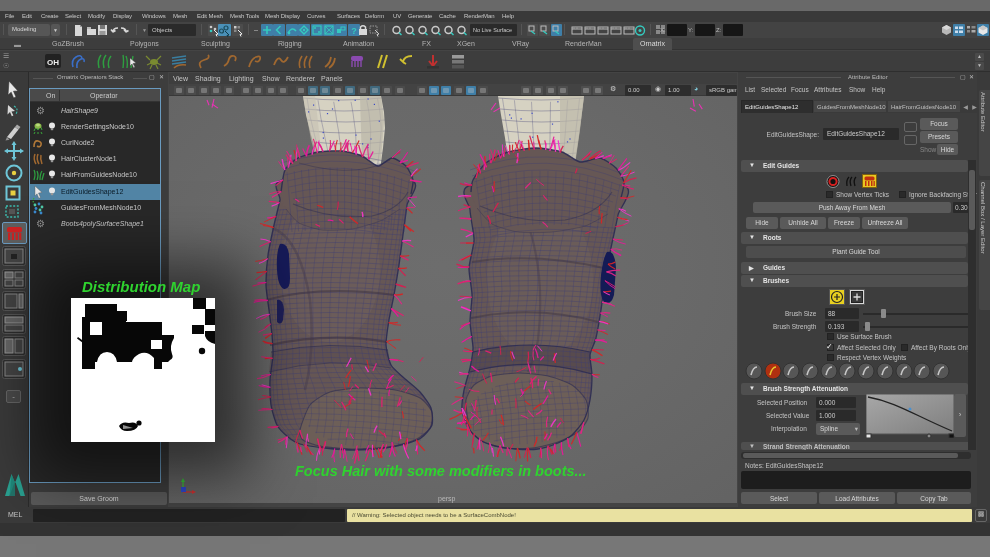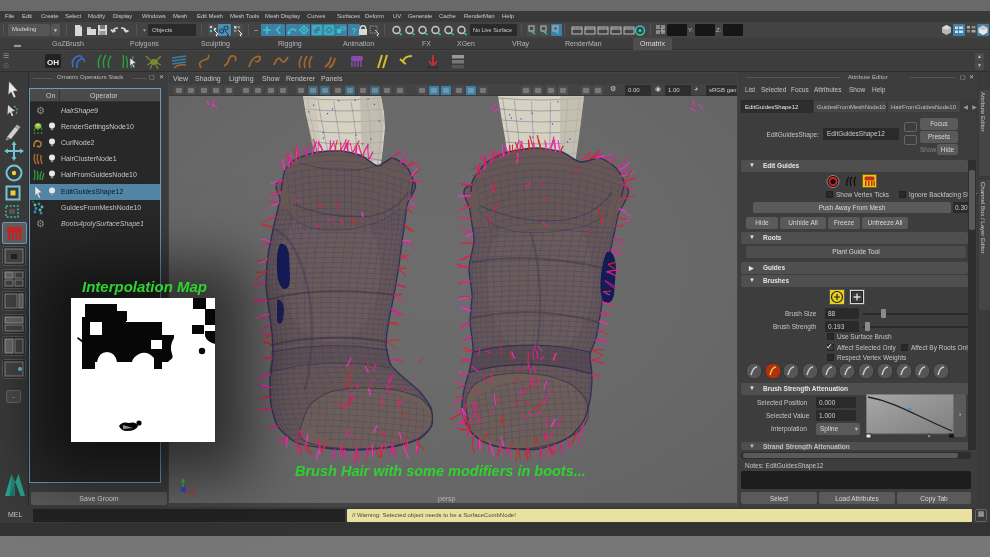--- a/index.html
+++ b/index.html
@@ -1390,21 +1390,21 @@
 <line x1="693" y1="99" x2="694.3" y2="106.6" stroke="#e832b4" stroke-width="1.1"></line>
 <line x1="699" y1="104" x2="702.3" y2="109.1" stroke="#e832b4" stroke-width="1.1"></line>
 <line x1="690" y1="108" x2="695.8" y2="111.2" stroke="#e832b4" stroke-width="1.1"></line>
 <g stroke-width="1.2" fill="none">
           <line x1="183" y1="492" x2="183" y2="480" stroke="#39c439"></line>
           <path d="M 181 482 L 183 478 L 185 482 Z" fill="#39c439" stroke="none"></path>
           <line x1="183" y1="492" x2="194" y2="492" stroke="#d03030"></line>
           <path d="M 192 490 L 196 492 L 192 494 Z" fill="#d03030" stroke="none"></path>
           <rect x="181" y="487" width="5" height="5" fill="#3048d0" stroke="none"></rect>
         </g>
-</svg><div style="position:absolute;left:126px;top:367px;color:#2fd32f;font-size:14.5px;font-style:italic;font-weight:bold;font-family:'Liberation Sans',sans-serif">Brush Hair with some modifiers in boots...</div>
+</svg><div style="position:absolute;left:126px;top:367px;color:#2fd32f;font-size:14.5px;font-style:italic;font-weight:bold;font-family:'Liberation Sans',sans-serif">Focus Hair with some modifiers in boots...</div>
 <div style="position:absolute;left:269px;top:399px;color:#b8b8b8;font-size:7px">persp</div>
 </div>
   </div>
 <div class="abs" style="left:738px;top:72px;width:239px;height:435px;background:#3d3d3d;overflow:hidden;font-size:6.5px">
     <div class="abs" style="left:110px;top:2px;color:#bbb;font-size:6px">Attribute Editor</div>
     <div class="abs" style="left:8px;top:5px;width:95px;height:1px;background:#555"></div>
     <div class="abs" style="left:172px;top:5px;width:45px;height:1px;background:#555"></div>
     <div class="abs" style="left:222px;top:1px;color:#bbb;font-size:6px">▢</div>
     <div class="abs" style="left:231px;top:1px;color:#bbb;font-size:6px">✕</div>
     <div class="abs" style="left:0;top:14px;width:100%;height:10px;color:#c5c5c5">
@@ -1591,12 +1591,12 @@
 <rect x="134" y="11" width="10" height="16"></rect>
 <rect x="121" y="27" width="12" height="9"></rect>
 <path d="M134 33 L144 33 L144 46 Q136 44 134 38 Z"></path>
 <circle cx="131" cy="53" r="3.2"></circle>
 <path d="M48 128 Q51 123 58 125 Q65 123 67 128 Q65 133 56 133 Q50 133 48 128 Z"></path>
 <circle cx="68" cy="125" r="2.6"></circle>
 <path d="M52 127 L62 130 L52 131 Z" fill="#909090"></path>
 </g>
     </svg>
   </div>
-<div class="abs" style="left:82px;top:278px;width:140px;height:16px;color:#2fd32f;font-size:15px;font-style:italic;font-weight:bold">Interpolation Map</div>
+<div class="abs" style="left:82px;top:278px;width:140px;height:16px;color:#2fd32f;font-size:15px;font-style:italic;font-weight:bold">Distribution Map</div>
 </body></html>

